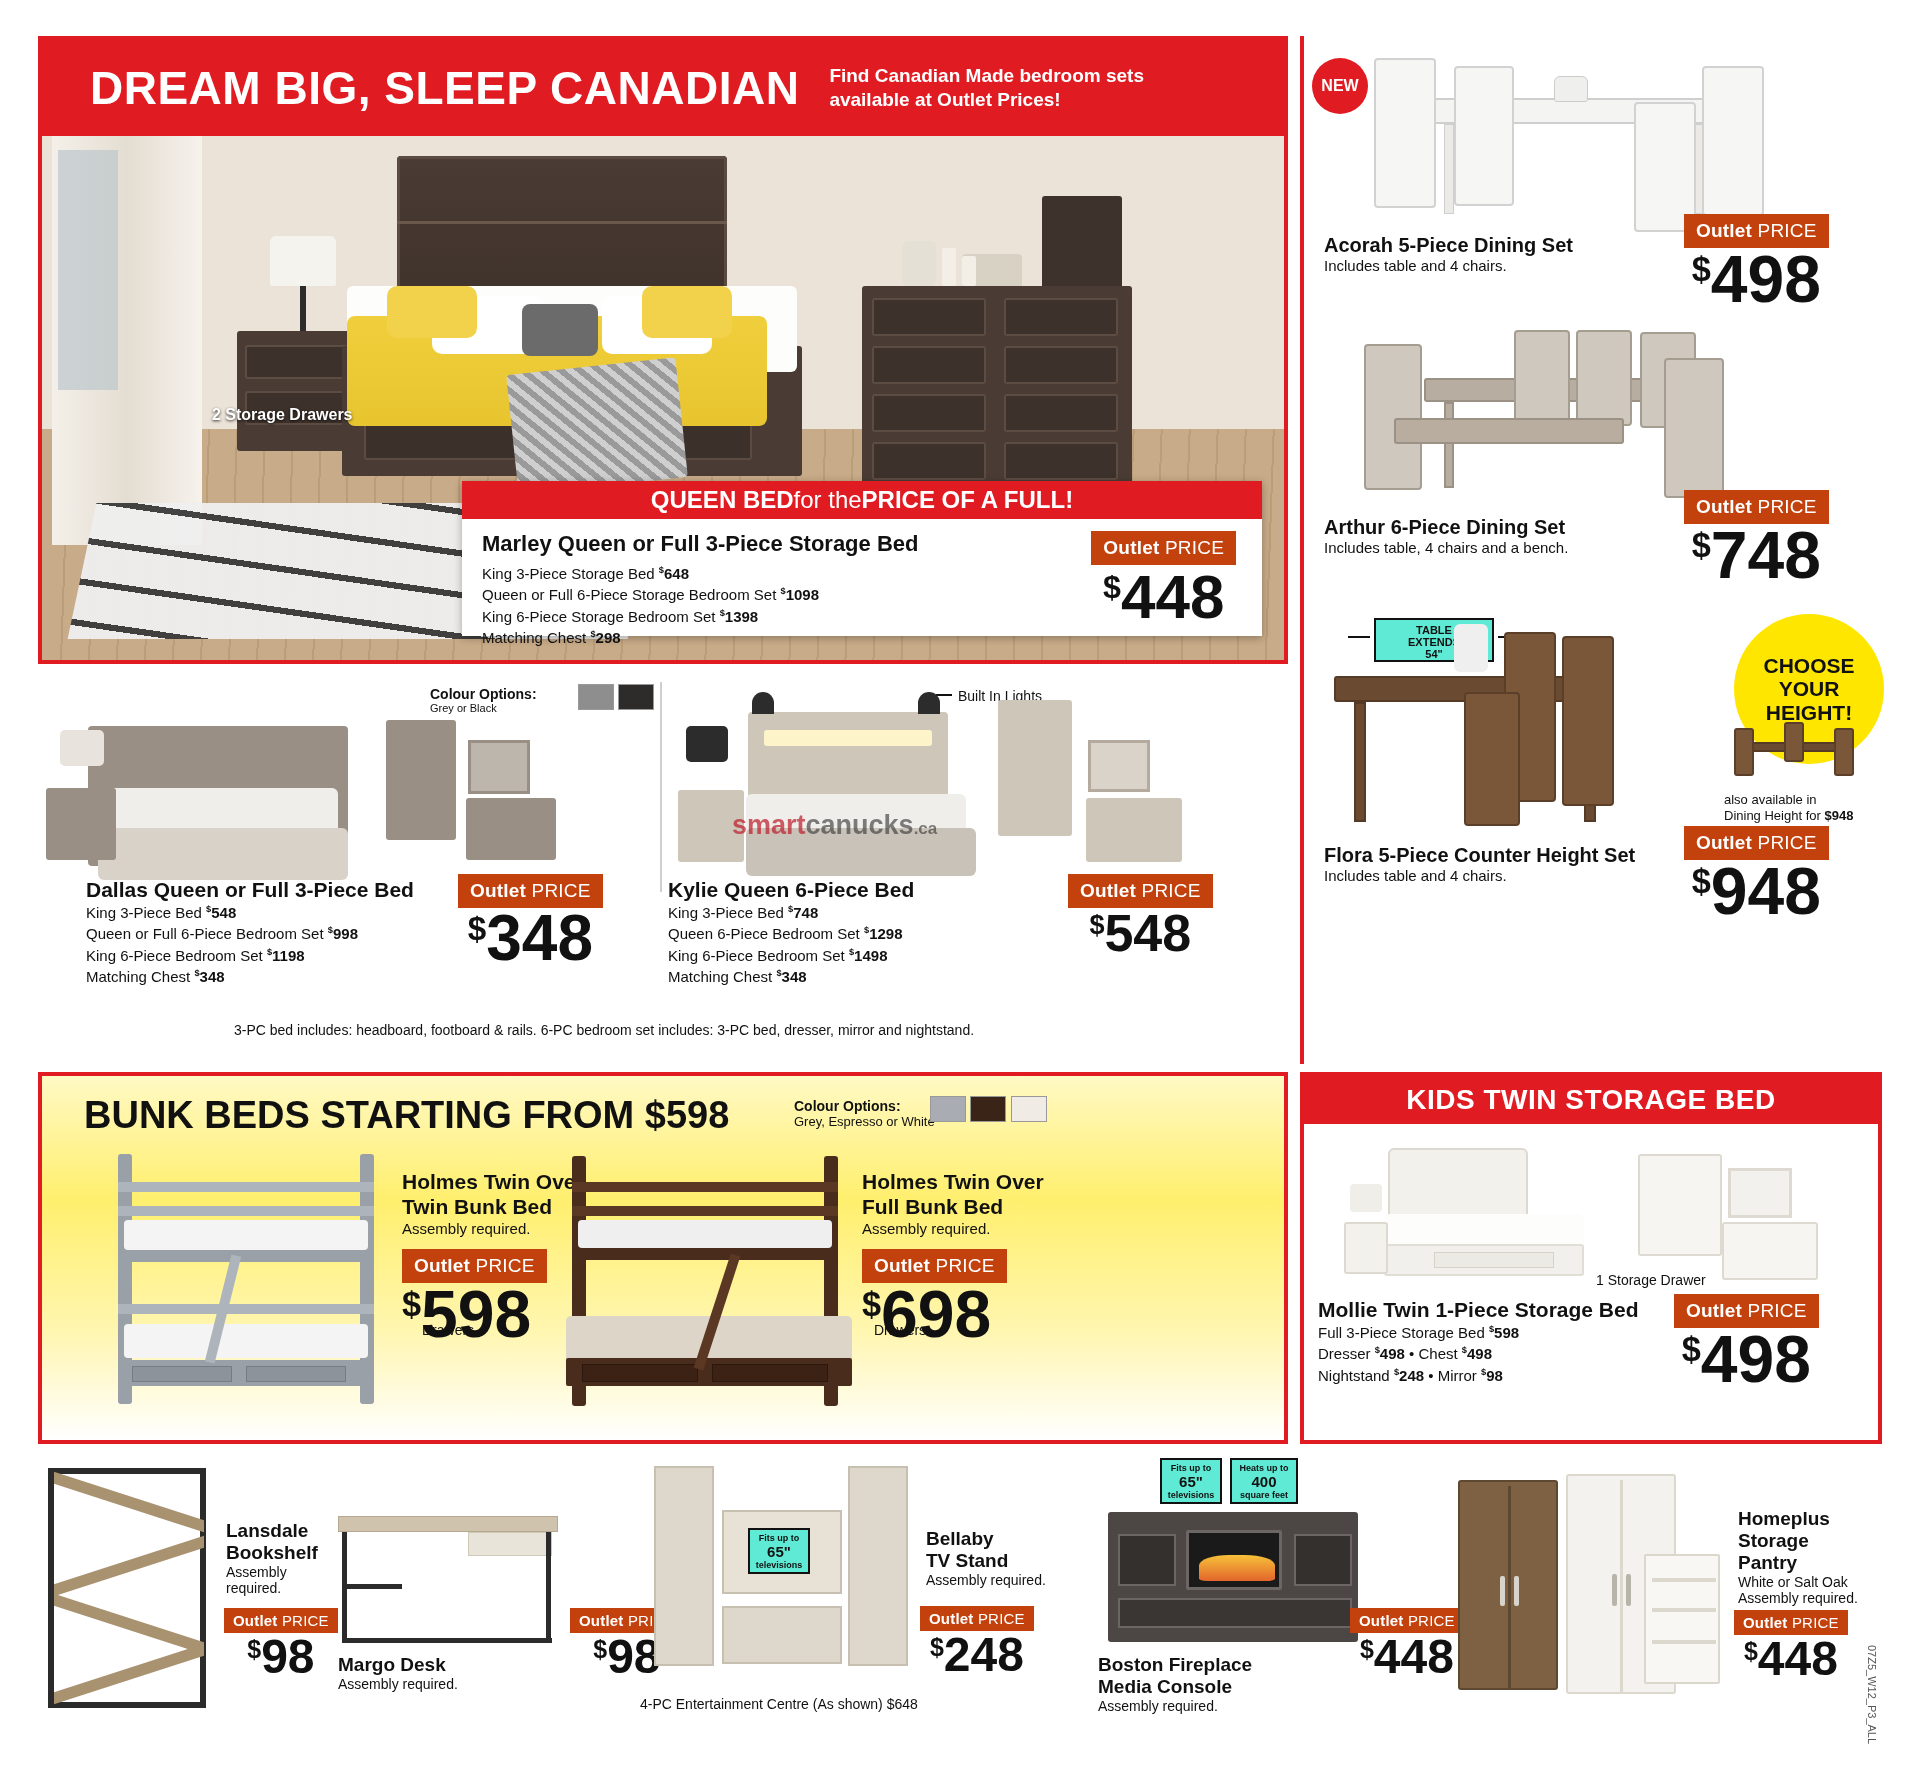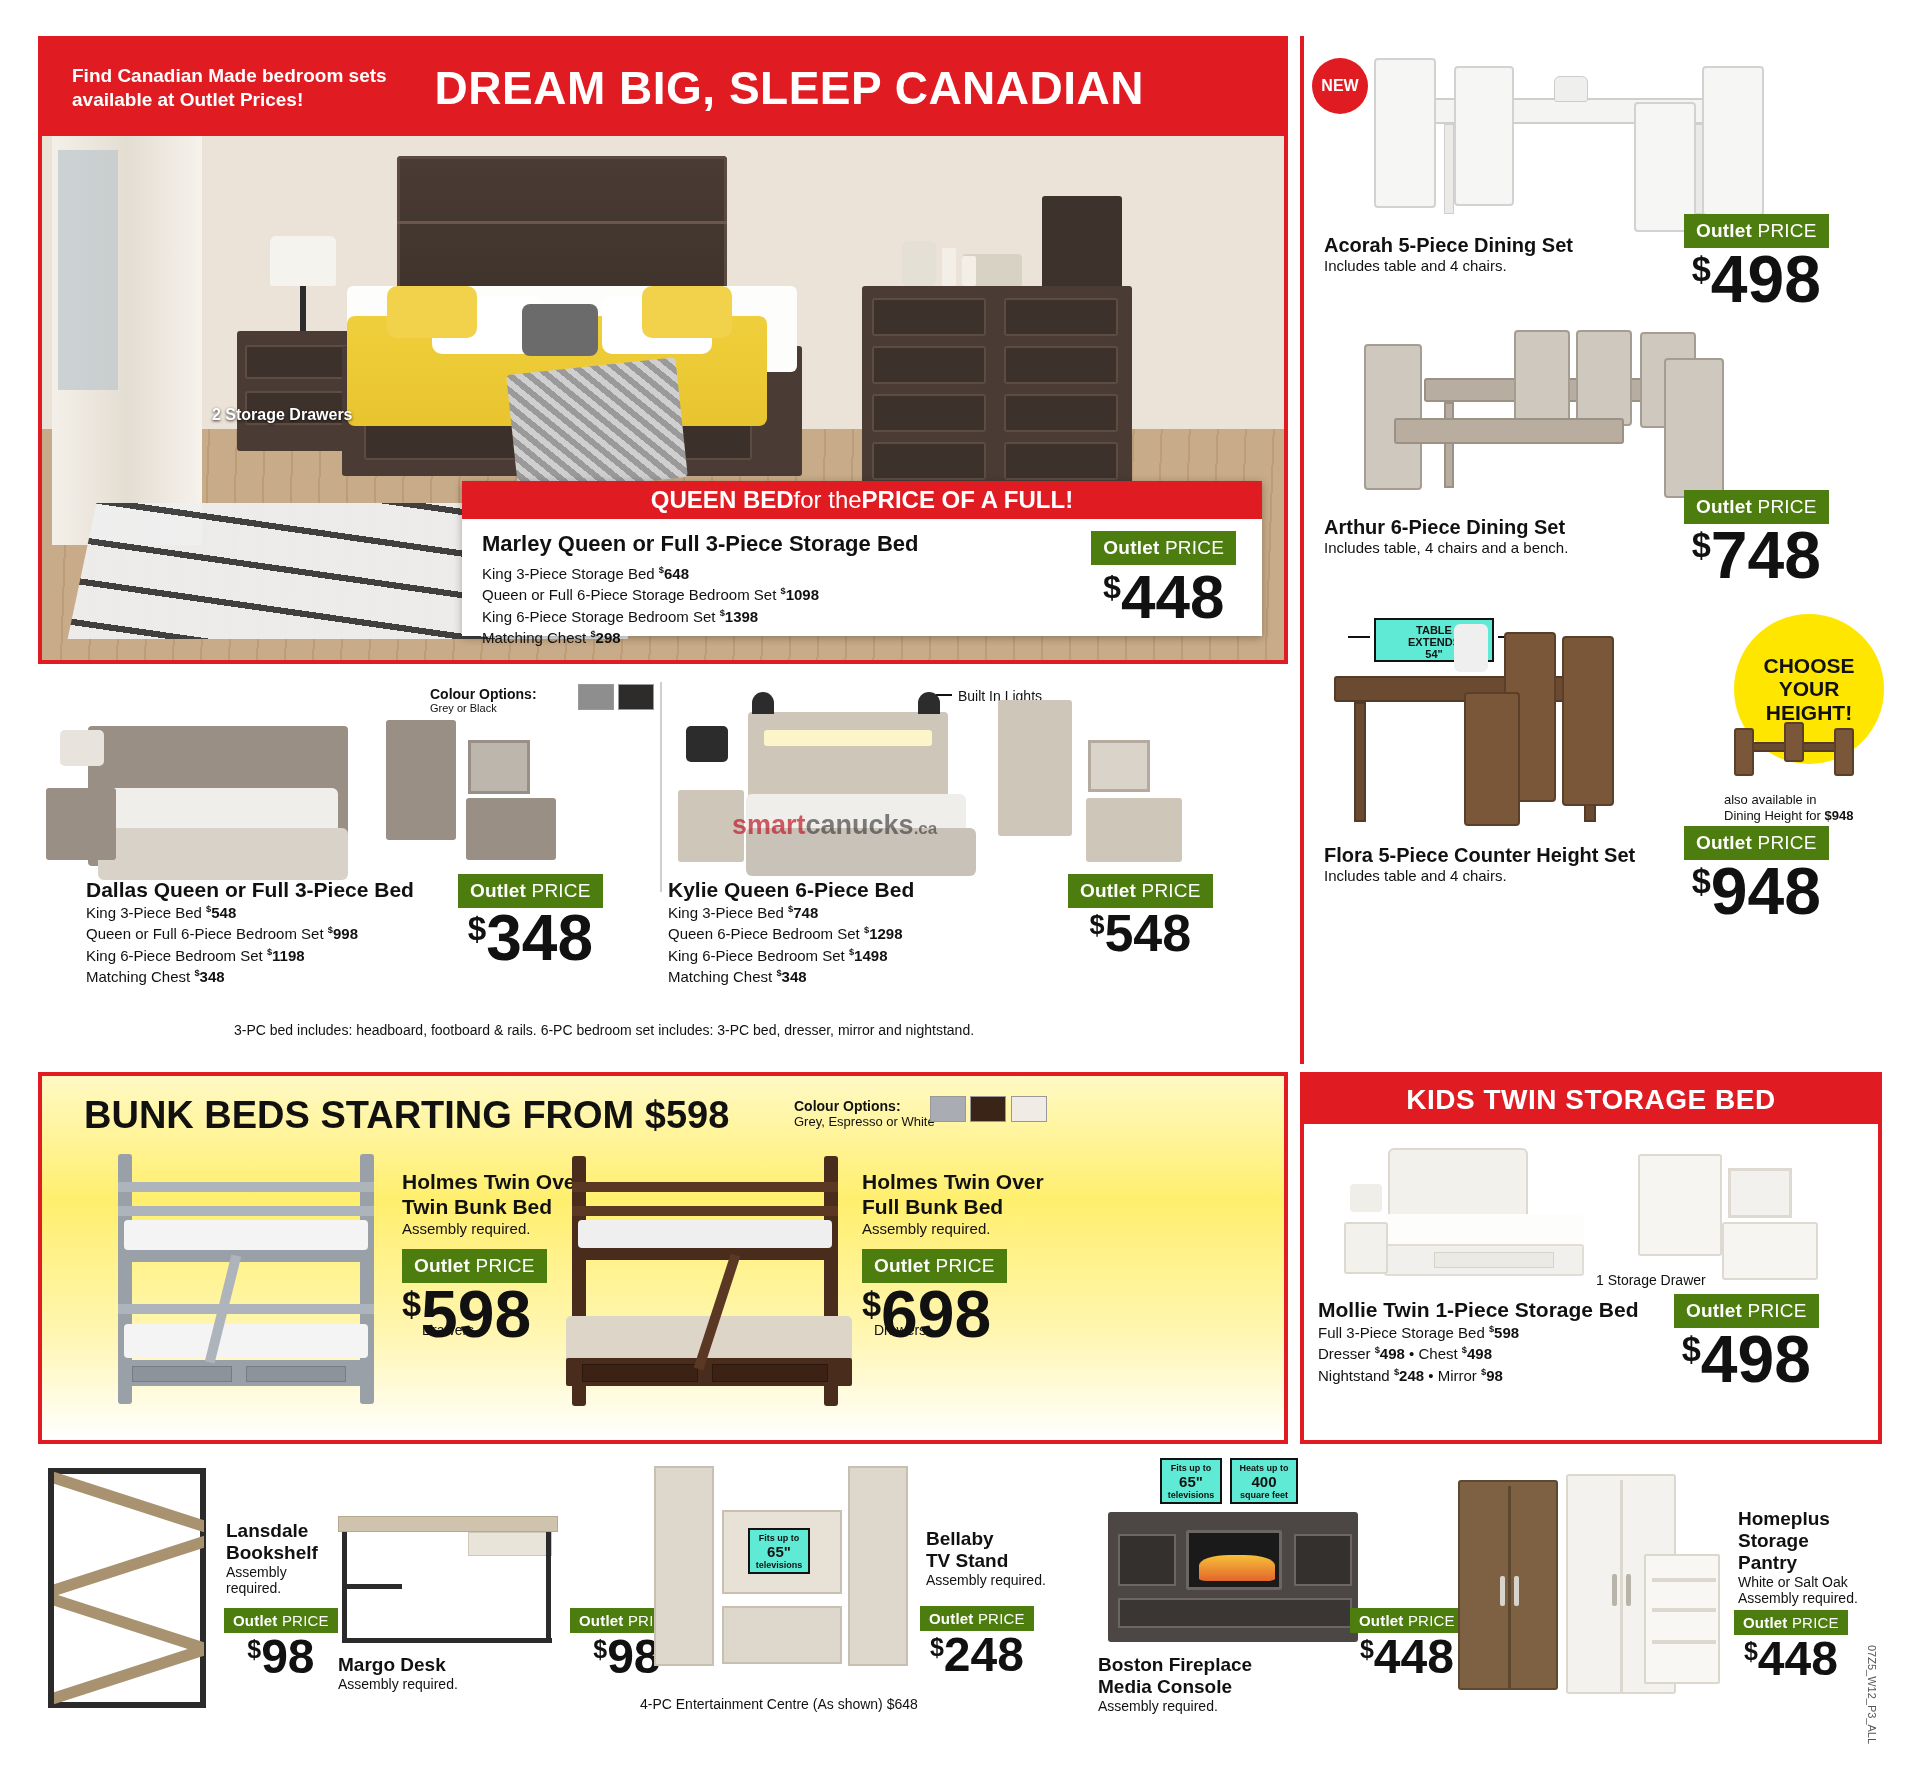--- a/index.html
+++ b/index.html
@@ -14,21 +14,21 @@
   .page { position: relative; width: 1920px; height: 1786px; }
 
   
   .abs { position: absolute; }
   .redbox { border: 4px solid #e11b22; background: #fff; }
   .bold { font-weight: bold; }
   .sup { font-size: 0.62em; vertical-align: super; }
 
   
   .badge {
-    background: #4d7c0f; color: #fff;
+    background: #c2410c; color: #fff;
     font-size: 19px; letter-spacing: .2px;
     padding: 6px 12px 6px 12px; display: inline-block;
     white-space: nowrap;
   }
   .badge .b1 { font-weight: bold; }
   .badge .b2 { font-weight: normal; }
   .price {
     font-weight: bold; color: #111;
     font-family: "Liberation Sans", sans-serif;
     line-height: .9; white-space: nowrap;
@@ -158,25 +158,25 @@
   .tinyTag { border:2px solid #111; background:#5eead4; text-align:center; font-weight:bold; }
   .footnote { font-size:14px; }
 </style>
 </head>
 <body>
 
 <div class="page">
 
   <div class="abs redbox" id="topPanel">
     <div id="bannerBar">
+      <div id="bannerTitle">DREAM BIG, SLEEP CANADIAN</div>
       <div id="bannerSub">
         <div>Find Canadian Made bedroom sets</div>
         <div>available at Outlet Prices!</div>
       </div>
-      <div id="bannerTitle">DREAM BIG, SLEEP CANADIAN</div>
     </div>
 
     <div id="heroPhoto">
       <div class="wall"></div>
       <div class="floor"></div>
       <div class="curtain"></div>
       <div class="window"></div>
       <div class="rug"></div>
 
       <div class="mirrorFrame"></div>

